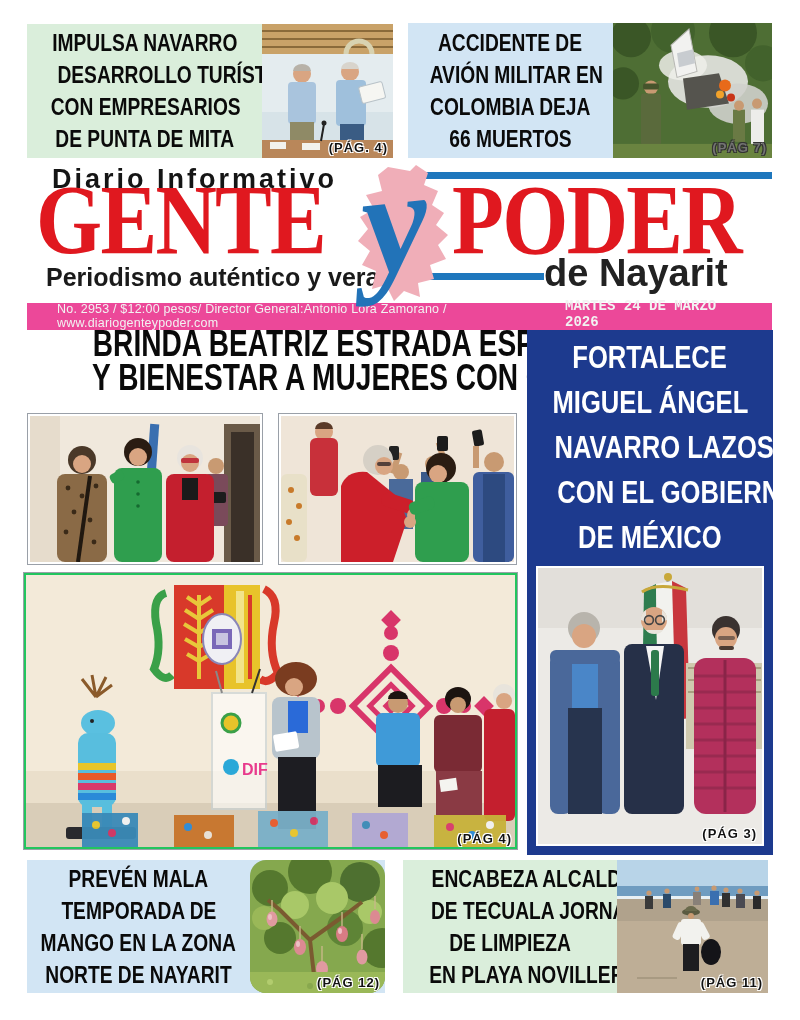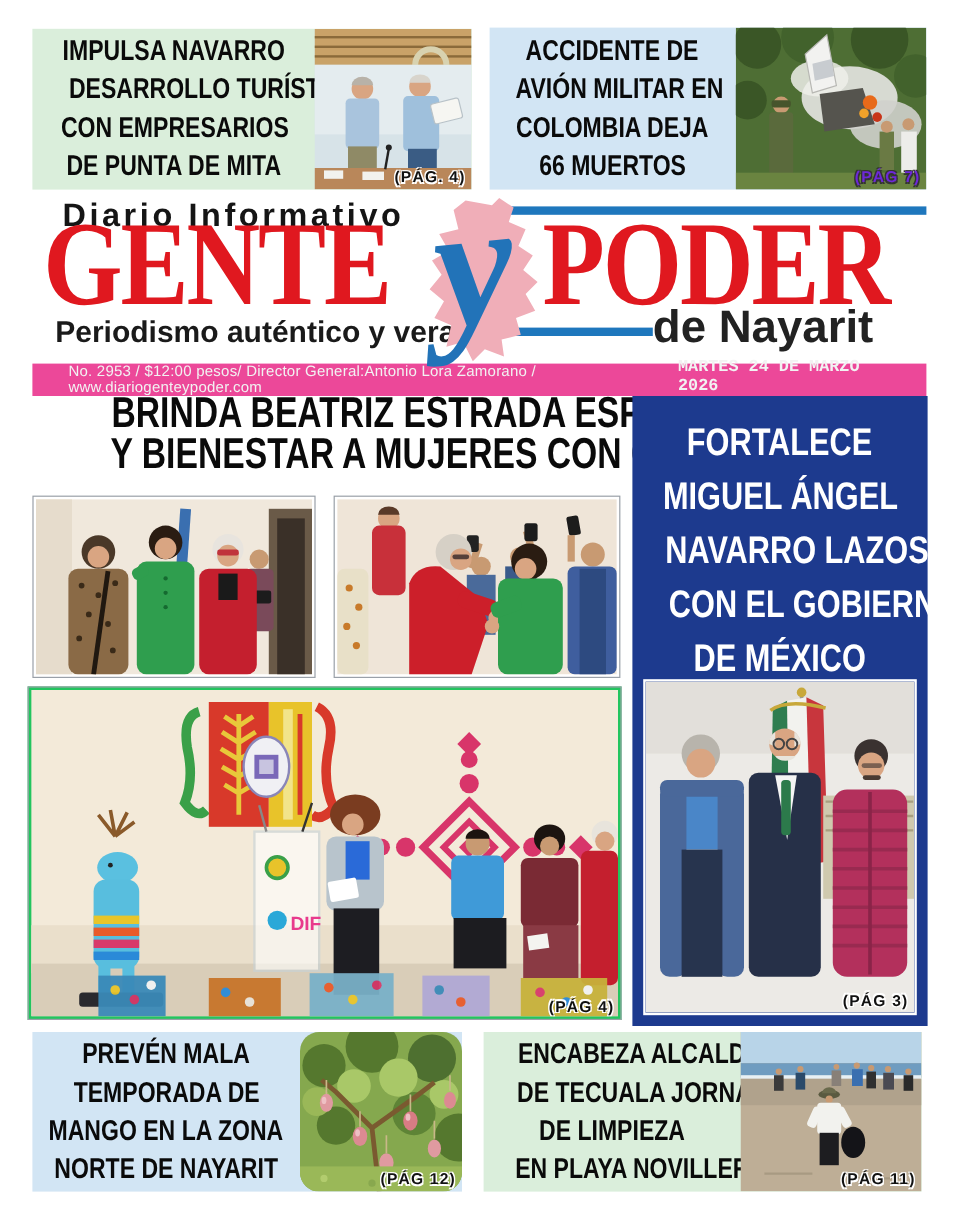--- a/index.html
+++ b/index.html
@@ -11,21 +11,21 @@
   .box-text { display:flex; flex-direction:column; justify-content:center; }
   .hl-line { text-align:center; white-space:nowrap; }
   .cond { display:inline-block; transform:scaleX(0.8); transform-origin:50% 50%; font-weight:bold; color:#0a0a0a; }
   .box-hl .hl-line { font-size:24px; line-height:32px; }
   .photo { position:relative; overflow:hidden; }
   .photo svg { display:block; width:100%; height:100%; }
 
   .pcap { position:absolute; right:5px; bottom:3px; font-weight:bold; font-size:13px;
           letter-spacing:1px; color:#111;
           text-shadow:-1px -1px 0 #fff,1px -1px 0 #fff,-1px 1px 0 #fff,1px 1px 0 #fff; }
-  .pcap-light { color:#6d28d9; text-shadow:-1px -1px 0 #333,1px -1px 0 #333,-1px 1px 0 #333,1px 1px 0 #333;text-align:right; }
+  .pcap-light { color:#737373; text-shadow:-1px -1px 0 #333,1px -1px 0 #333,-1px 1px 0 #333,1px 1px 0 #333;text-align:right; }
 
   
   #top-left  { left:27px; top:24px;  width:366px; height:134px; background:#daeedb; }
   #top-left  .box-text { width:235px; }
   #top-left  .photo { flex:1; }
   #top-right { left:408px; top:23px; width:364px; height:135px; background:#d2e5f4; }
   #top-right .box-text { width:205px; }
   #top-right .photo { flex:1; }
 
   
@@ -61,21 +61,21 @@
 
   #mid-left  { position:absolute; left:27px;  top:413px; width:236px; height:152px;
                border:1px solid #9aa0a8; background:#fff; padding:2px; }
   #mid-right { position:absolute; left:278px; top:413px; width:239px; height:152px;
                border:1px solid #9aa0a8; background:#fff; padding:2px; }
   #big-photo { position:absolute; left:23px; top:572px; width:495px; height:278px;
                border:1px solid #9aa0a8; background:#22c55e; padding:2px; }
 
   
   #right-box { position:absolute; left:527px; top:330px; width:246px; height:525px; background:#1d3a8e; }
-  #right-box .hl-block { padding-top:16px; }
+  #right-box .hl-block { padding-top:5px; }
   #right-box .hl-line { font-size:32px; line-height:45px; }
   #right-box .cond { color:#ffffff; }
   #flag-photo { position:absolute; left:9px; top:236px; width:228px; height:280px; border:2px solid #fff; }
 
   
   #bottom-left  { left:27px; top:860px; width:358px; height:133px; background:#d2e5f4; }
   #bottom-left  .box-text { width:223px;align-items:center; }
   #bottom-left  .photo { flex:1;border-radius:16px; }
   #bottom-right { left:403px; top:860px; width:365px; height:133px; background:#daeedb; }
   #bottom-right .box-text { width:214px; }

